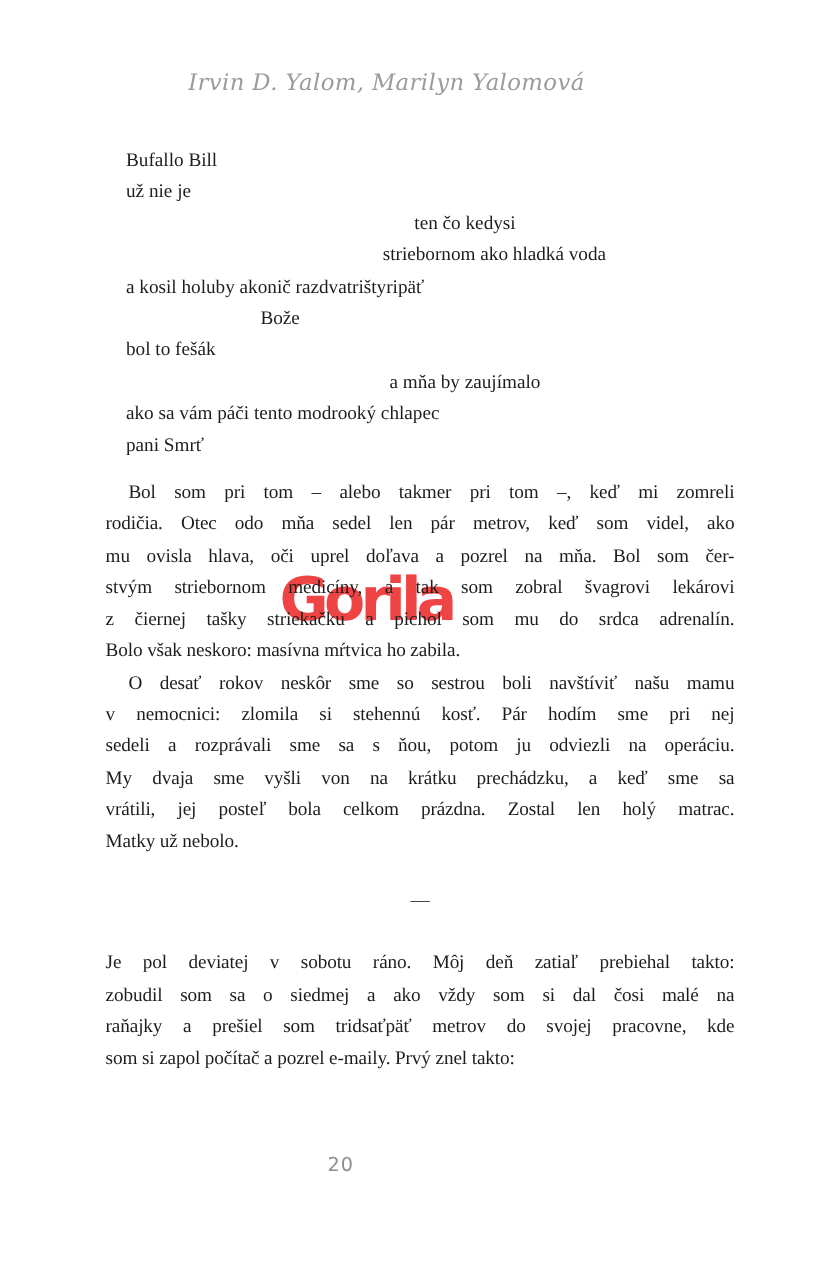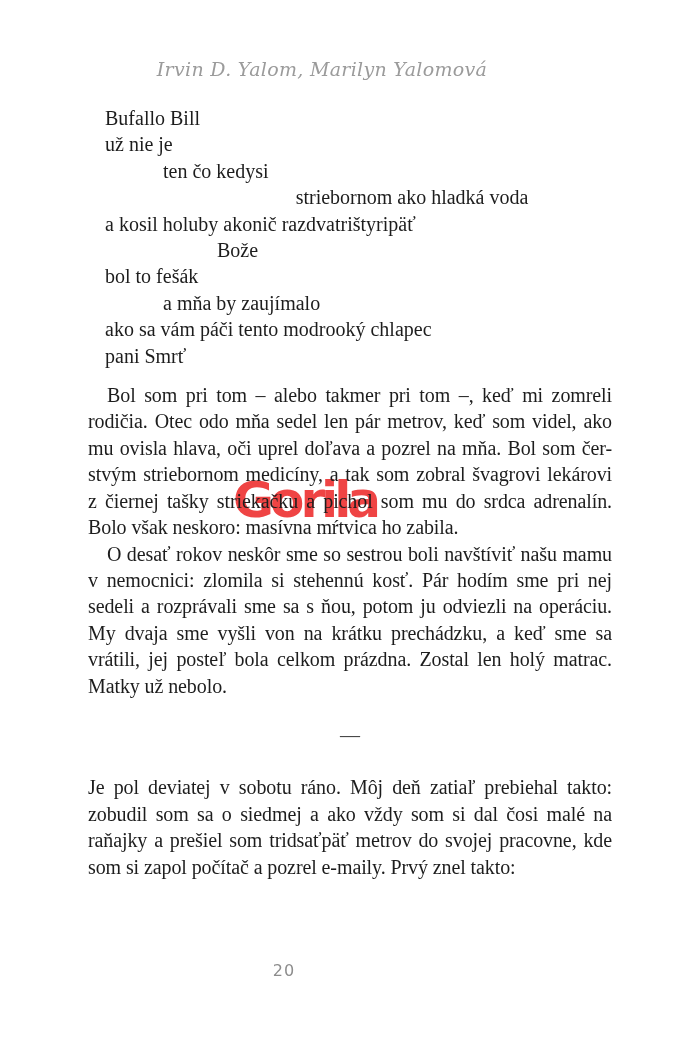--- a/index.html
+++ b/index.html
@@ -32,33 +32,33 @@
     font-family: "DejaVu Sans", sans-serif;
     font-weight: bold;
     font-size: 50px;
     line-height: 1;
     color: #ef4444;
     letter-spacing: -4px;
     z-index: 1;
   }
   .content {
     position: absolute;
-    top: 105px;
+    top: 121px;
     left: 88px;
     width: 524px;
     z-index: 2;
     font-family: "Liberation Serif", serif;
-    font-size: 20px;
+    font-size: 16px;
     line-height: 26.4px;
     color: #1d1d1d;
   }
   .line { white-space: nowrap; }
   .poem { margin-bottom: 13px; }
   .pa { padding-left: 17px; }
-  .pb { padding-left: 75px; }
+  .pb { padding-left: 75px; text-align: center; }
   .pc { padding-left: 124px; text-align: center; }
   .pd { padding-left: 129px; }
   .bline { white-space: nowrap; letter-spacing: -0.1px; }
   .j { text-align: justify; text-align-last: justify; }
   .findent { padding-left: 19px; }
   .separator {
     text-align: center;
     margin-top: 23px;
     margin-bottom: 26px;
     color: #3c3c3c;

